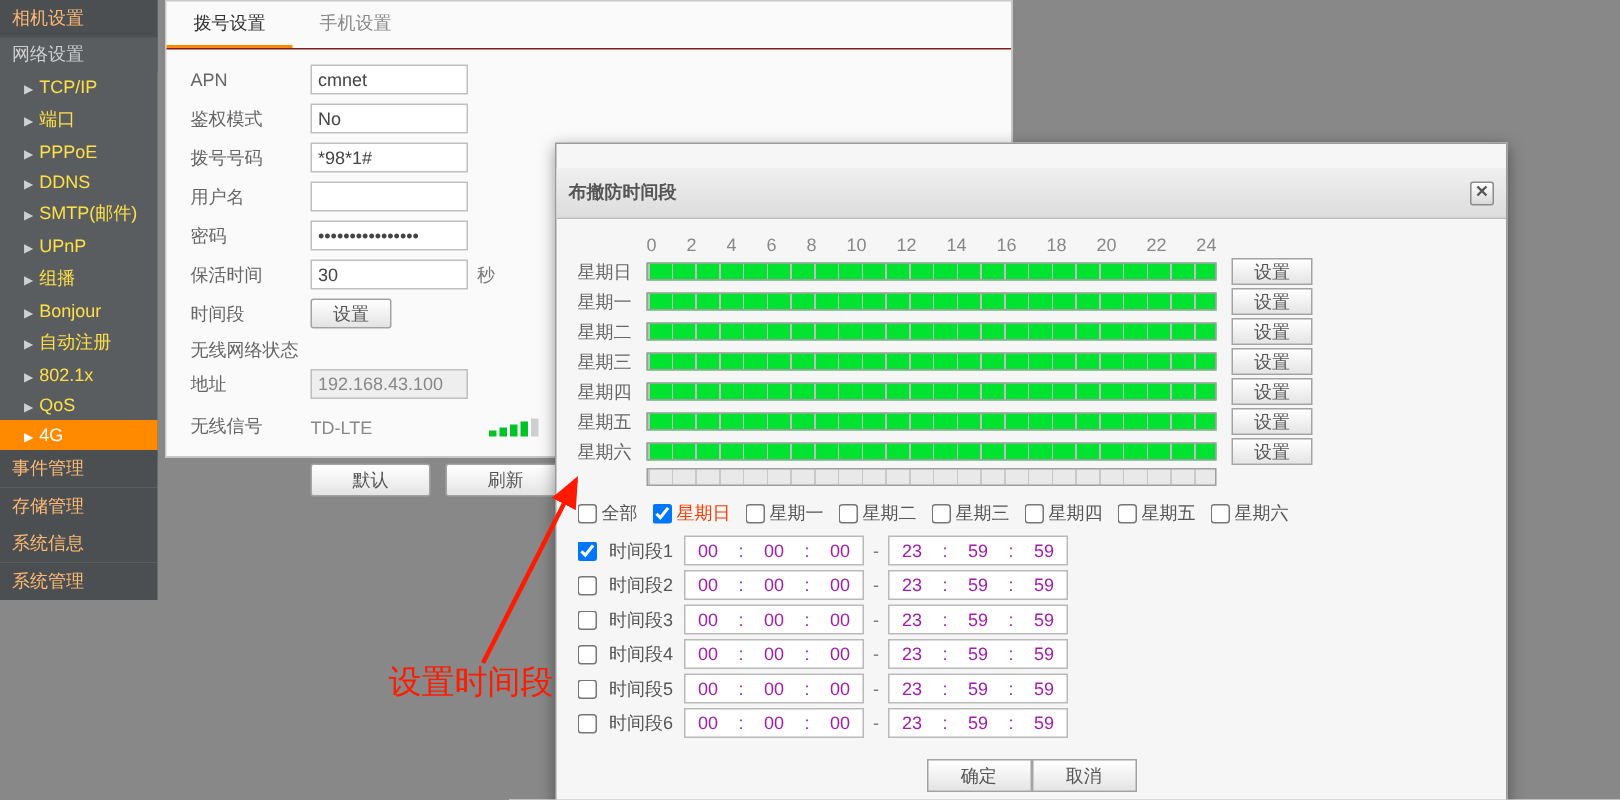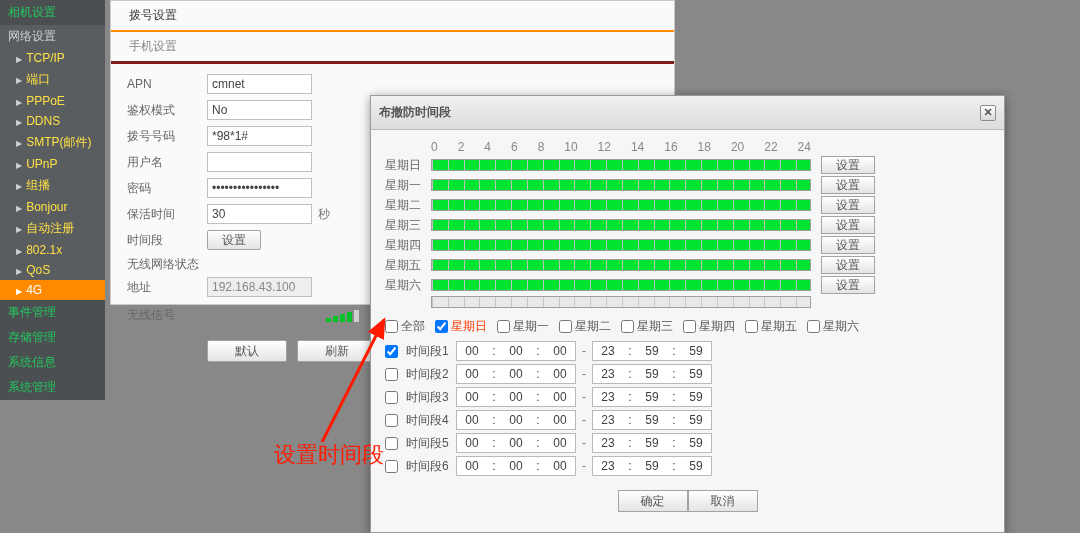--- a/index.html
+++ b/index.html
@@ -1,29 +1,29 @@
 <!DOCTYPE html>
 <html><head>
 <meta charset="utf-8">
 <style>
   * { box-sizing: border-box; margin: 0; padding: 0; font-family: "Microsoft YaHei", "Segoe UI", sans-serif; font-size: 12px; }
   body { background: #888; width: 1080px; height: 533px; position: relative; overflow: hidden; }
 
   
   .left-nav { position: absolute; left: 0; top: 0; width: 105px; height: 305px; background: #595d60; color: #d5d5d5; }
-  .nav-h1 { background: #4c4f52; color: #22c55e; padding: 4px 8px; font-size: 12px; }
+  .nav-h1 { background: #4c4f52; color: #fdba74; padding: 4px 8px; font-size: 12px; }
   .nav-h2 { background: #595d60; color: #cfcfcf; padding: 3px 8px; }
   .nav-item { padding: 3px 8px 3px 16px; color: #fde047; }
   .nav-item.active { background: #ff8a00; color: #fff; }
   .nav-item::before { content: "▶"; font-size: 8px; margin-right: 4px; color: #cfcfcf; }
   .nav-item.active::before { color: #fff; }
 
   
   .main-panel { position: absolute; left: 110px; top: 0; width: 565px; height: 305px; background: #fafafa; border: 1px solid #c9c9c9; }
-  .tabs { display: flex; border-bottom: 3px solid #7f1d1d; flex-direction: column; }
+  .tabs { display: flex; border-bottom: 1px solid #7f1d1d; }
   .tab { padding: 6px 18px; color: #888; cursor: pointer; }
   .tab.active { color: #333; border-bottom: 2px solid #ff8a00; }
   .panel-body { padding: 10px 16px; }
   .form-row { display: flex; align-items: center; margin-bottom: 6px; }
   .form-label { width: 80px; color: #666; }
   .form-input, .form-select {
     width: 105px; height: 20px; border: 1px solid #bfbfbf; padding: 0 4px; background: #fff; color:#444;
   }
   .form-select { appearance: none; background: #fff; }
   .form-suffix { margin-left: 6px; color:#777; display:flex; align-items:center; gap:4px;}
@@ -42,21 +42,21 @@
   .signal-bars span:nth-child(4){height:10px}
   .signal-bars span:nth-child(5){height:12px}
   .signal-bars span.off{background:#cfcfcf}
 
   
   .dialog {
     position: absolute; left: 370px; top: 95px; width: 635px; background: #f6f6f6;
     border: 1px solid #9a9a9a; box-shadow: 0 2px 10px rgba(0,0,0,.4);
   }
   .dlg-title { background: linear-gradient(#f0f0f0,#dcdcdc); border-bottom:1px solid #bbb;
-    padding: 8px 8px; font-weight: bold; color:#555; display:flex; justify-content:space-between; align-items:flex-end;}
+    padding: 8px 8px; font-weight: bold; color:#555; display:flex; justify-content:space-between; align-items:flex-end;margin-top:16px;}
   .dlg-close { width:16px; height:16px; border:1px solid #8c8c8c; background:linear-gradient(#fff,#d9d9d9);
     font-size:11px; line-height:12px; text-align:center; color:#555; cursor:pointer; border-radius:2px;}
   .dlg-body { padding: 10px 14px; }
 
   .sched { position: relative; margin-bottom: 10px; }
   .sched-ticks { display:flex; margin-left:46px; width:380px; justify-content:space-between; color:#888; font-size:10px; margin-bottom:2px;}
   .sched-row { display:flex; align-items:center; margin-bottom:2px; }
   .sched-label { width:46px; color:#666; }
   .sched-bar { width:380px; height:12px; background:#00e431;
     background-image: repeating-linear-gradient(90deg,#bebebe 0 1px, transparent 1px 15.83px);
@@ -67,30 +67,30 @@
 
   .day-select { display:flex; gap:10px; margin:8px 0 6px; color:#555; align-items:center;}
   .day-select label { display:flex; align-items:center; gap:3px; }
   .day-select .sun { color:#ff3a00; }
 
   .time-rows { }
   .time-row { display:flex; align-items:center; gap:6px; margin-bottom:3px; }
   .time-row input[type=checkbox]{margin-right:2px;}
   .time-name { width:44px; color:#555;}
   .time-box { display:flex; align-items:center; gap:4px; border:1px solid #b9b9b9; background:#fff; padding:0 6px; height:20px;}
-  .time-box span {width:18px; text-align:center; color:#404040;}
+  .time-box span {width:18px; text-align:center; color:#a21caf;}
   .time-sep{color:#777;}
   .dash { color:#777; }
 
   .dlg-buttons { display:flex; justify-content:center; margin:14px 0 10px;}
   .dlg-buttons button { width:70px; height:22px; border:1px solid #a3a3a3; background:linear-gradient(#fff,#e4e4e4); color:#555; cursor:pointer;}
 
   
   .annotation-text {
-    position:absolute; left:274px; top:440px; color:#ff1a00; font-size:22px; font-weight:500;
+    position:absolute; left:259px; top:440px; color:#ff1a00; font-size:22px; font-weight:500;
   }
   .arrow-svg { position:absolute; left:312px; top:312px; pointer-events:none; }
 </style>
 </head>
 <body>
 
 <div class="left-nav">
   <div class="nav-h1">相机设置</div>
   <div class="nav-h2">网络设置</div>
   <div id="nav-items">

